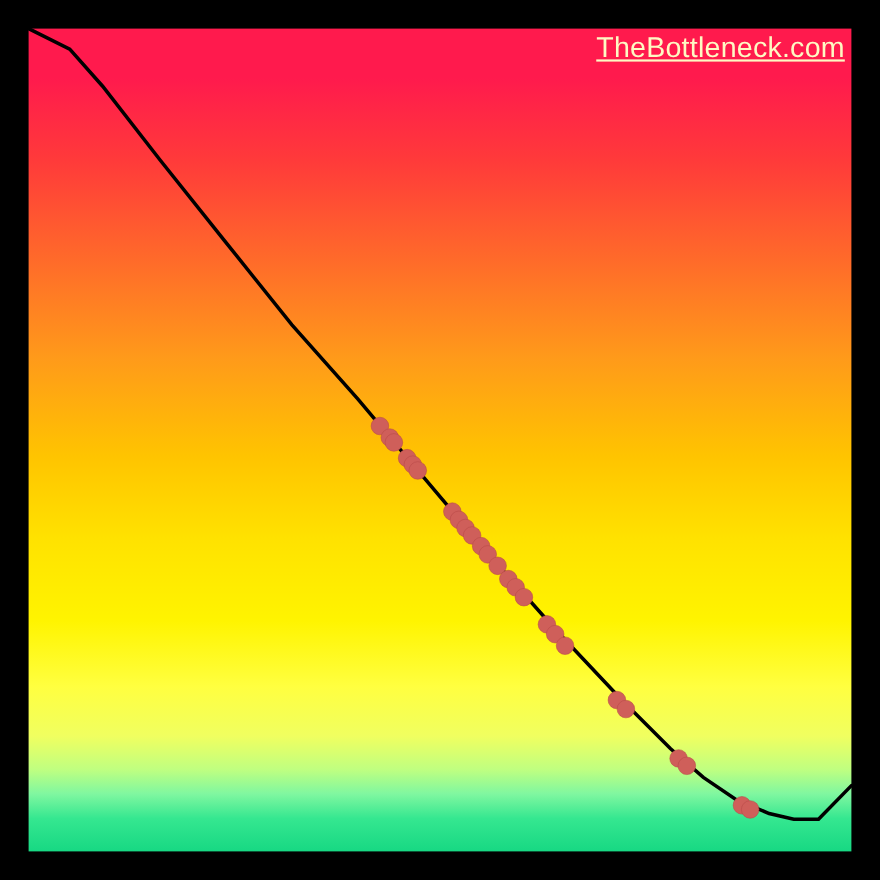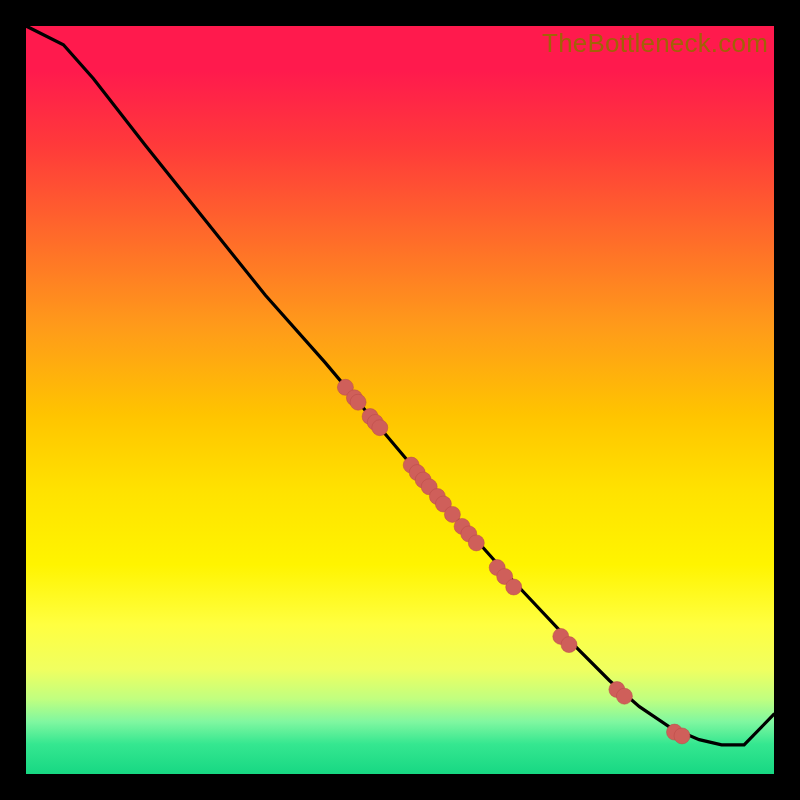--- a/index.html
+++ b/index.html
@@ -39,25 +39,26 @@
       #c0ff80 90%,
       #80f7a0 93%,
       #35e790 96%,
       #17d883 100%
     );
   }
   .watermark {
     position: absolute;
     top: 2px;
     right: 6px;
-    color: #a16207;
+    color: #fef9c3;
     font-size: 26px;
     font-weight: 400;
     letter-spacing: 0.2px;
     user-select: none;
+    text-decoration: underline;
   }
   svg.curve {
     position: absolute;
     left: 0;
     top: 0;
     width: 748px;
     height: 748px;
     overflow: visible;
   }
   .marker {

